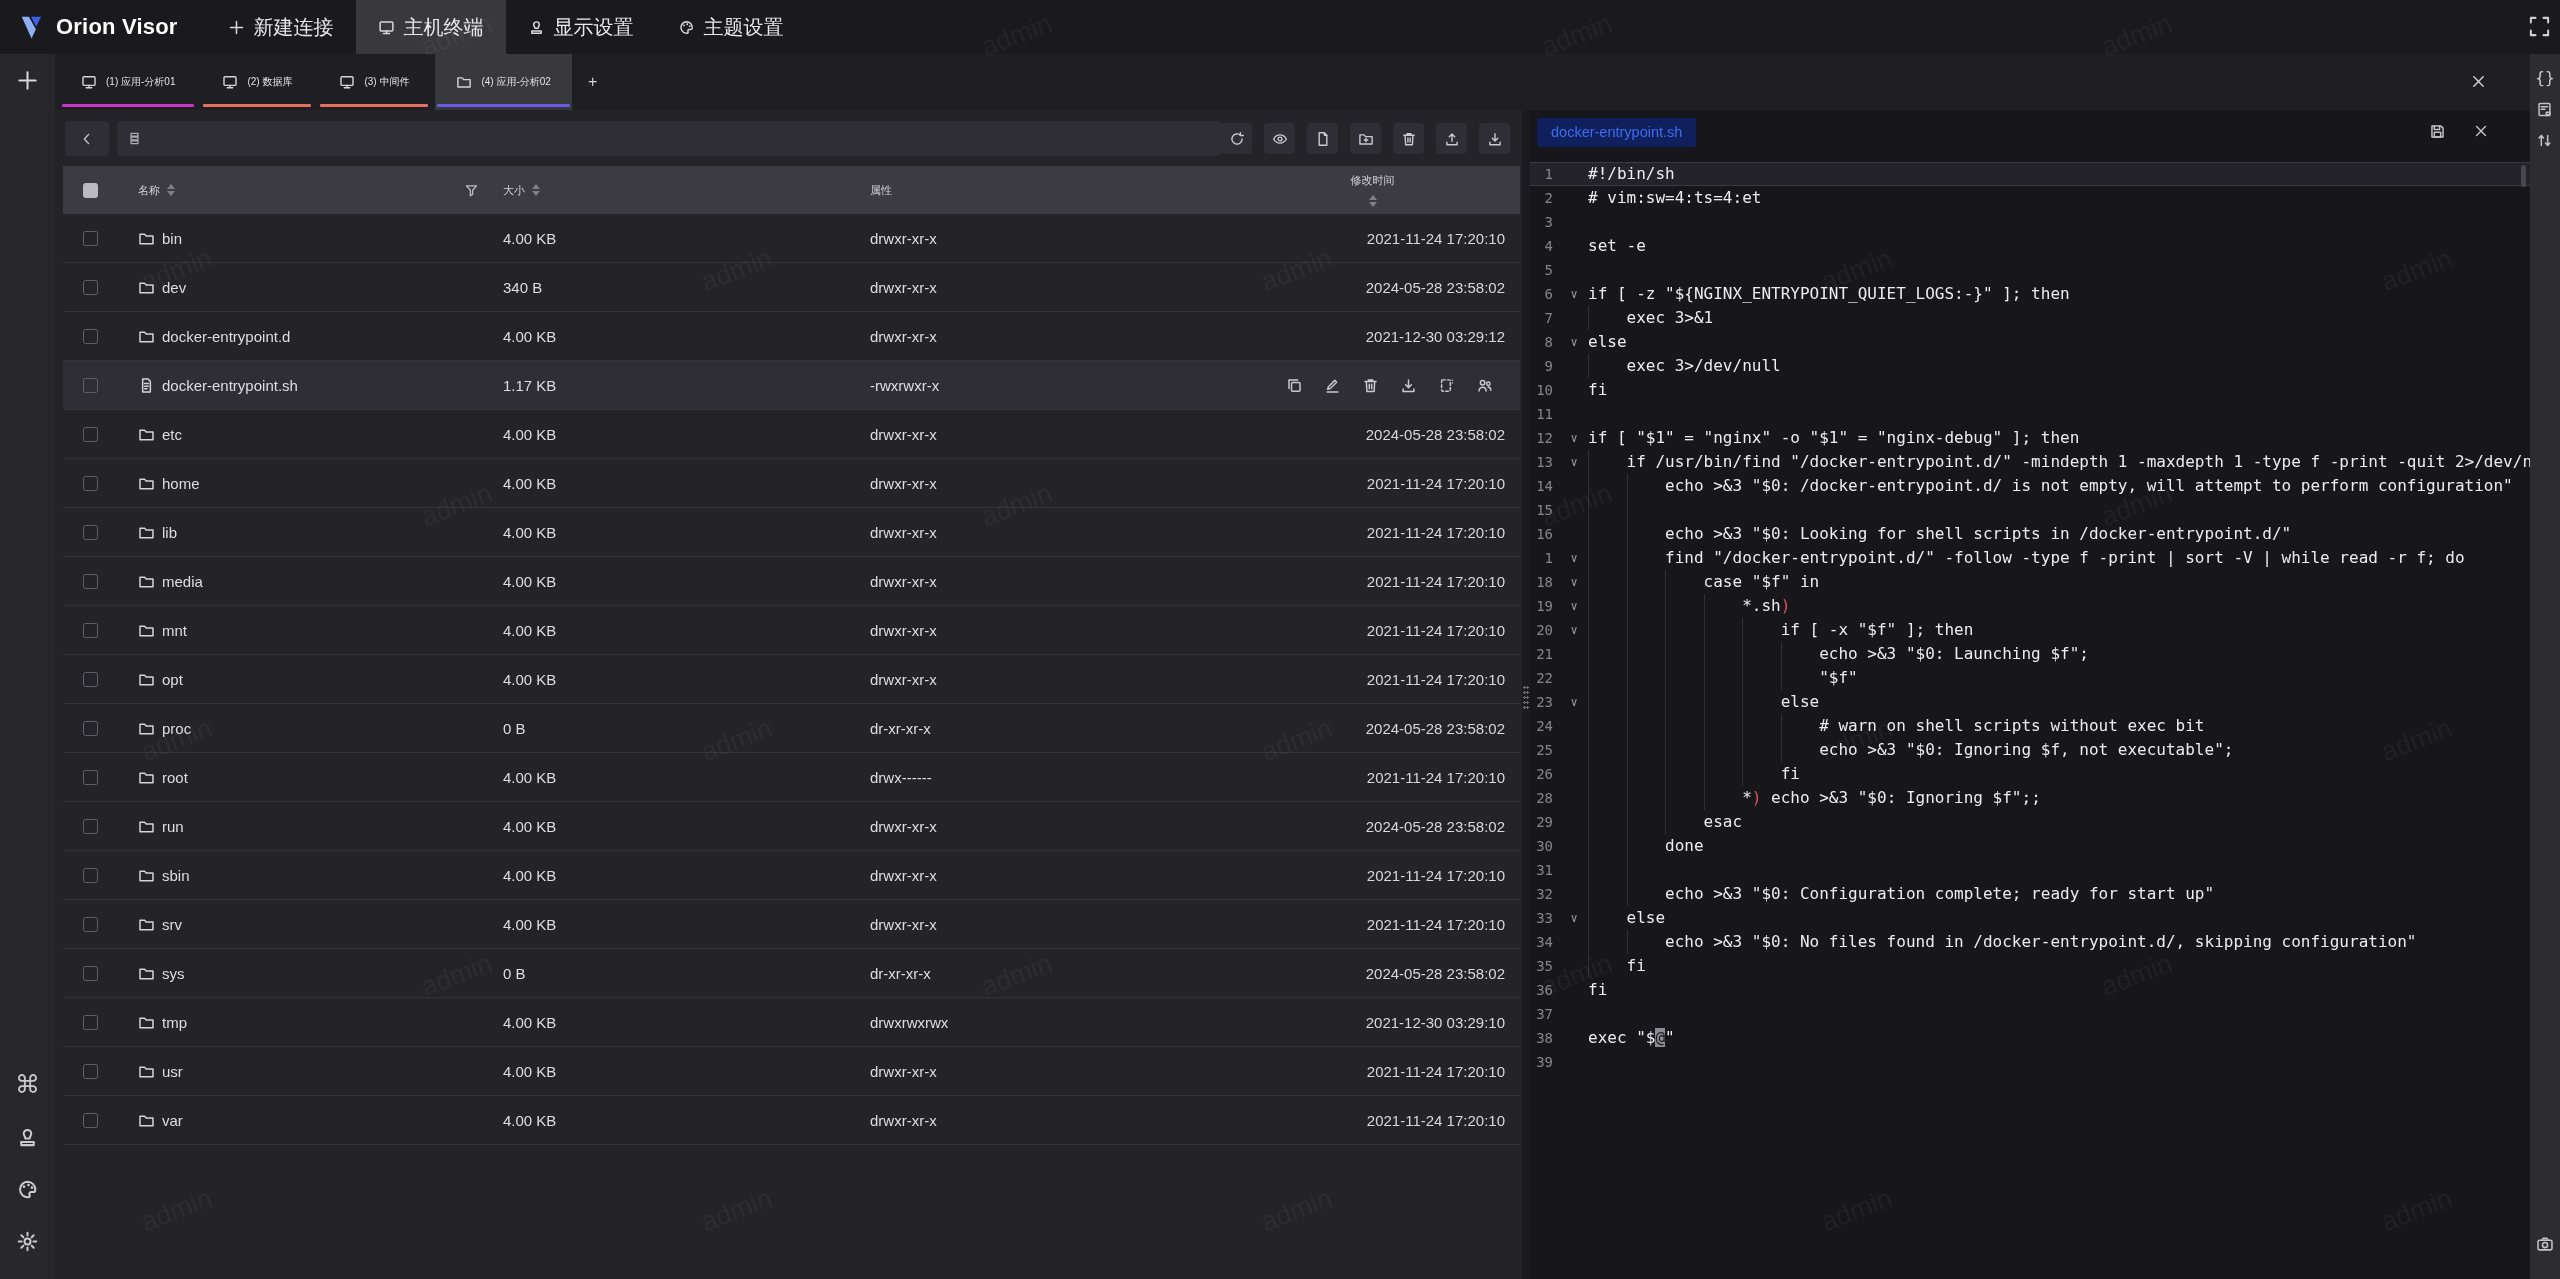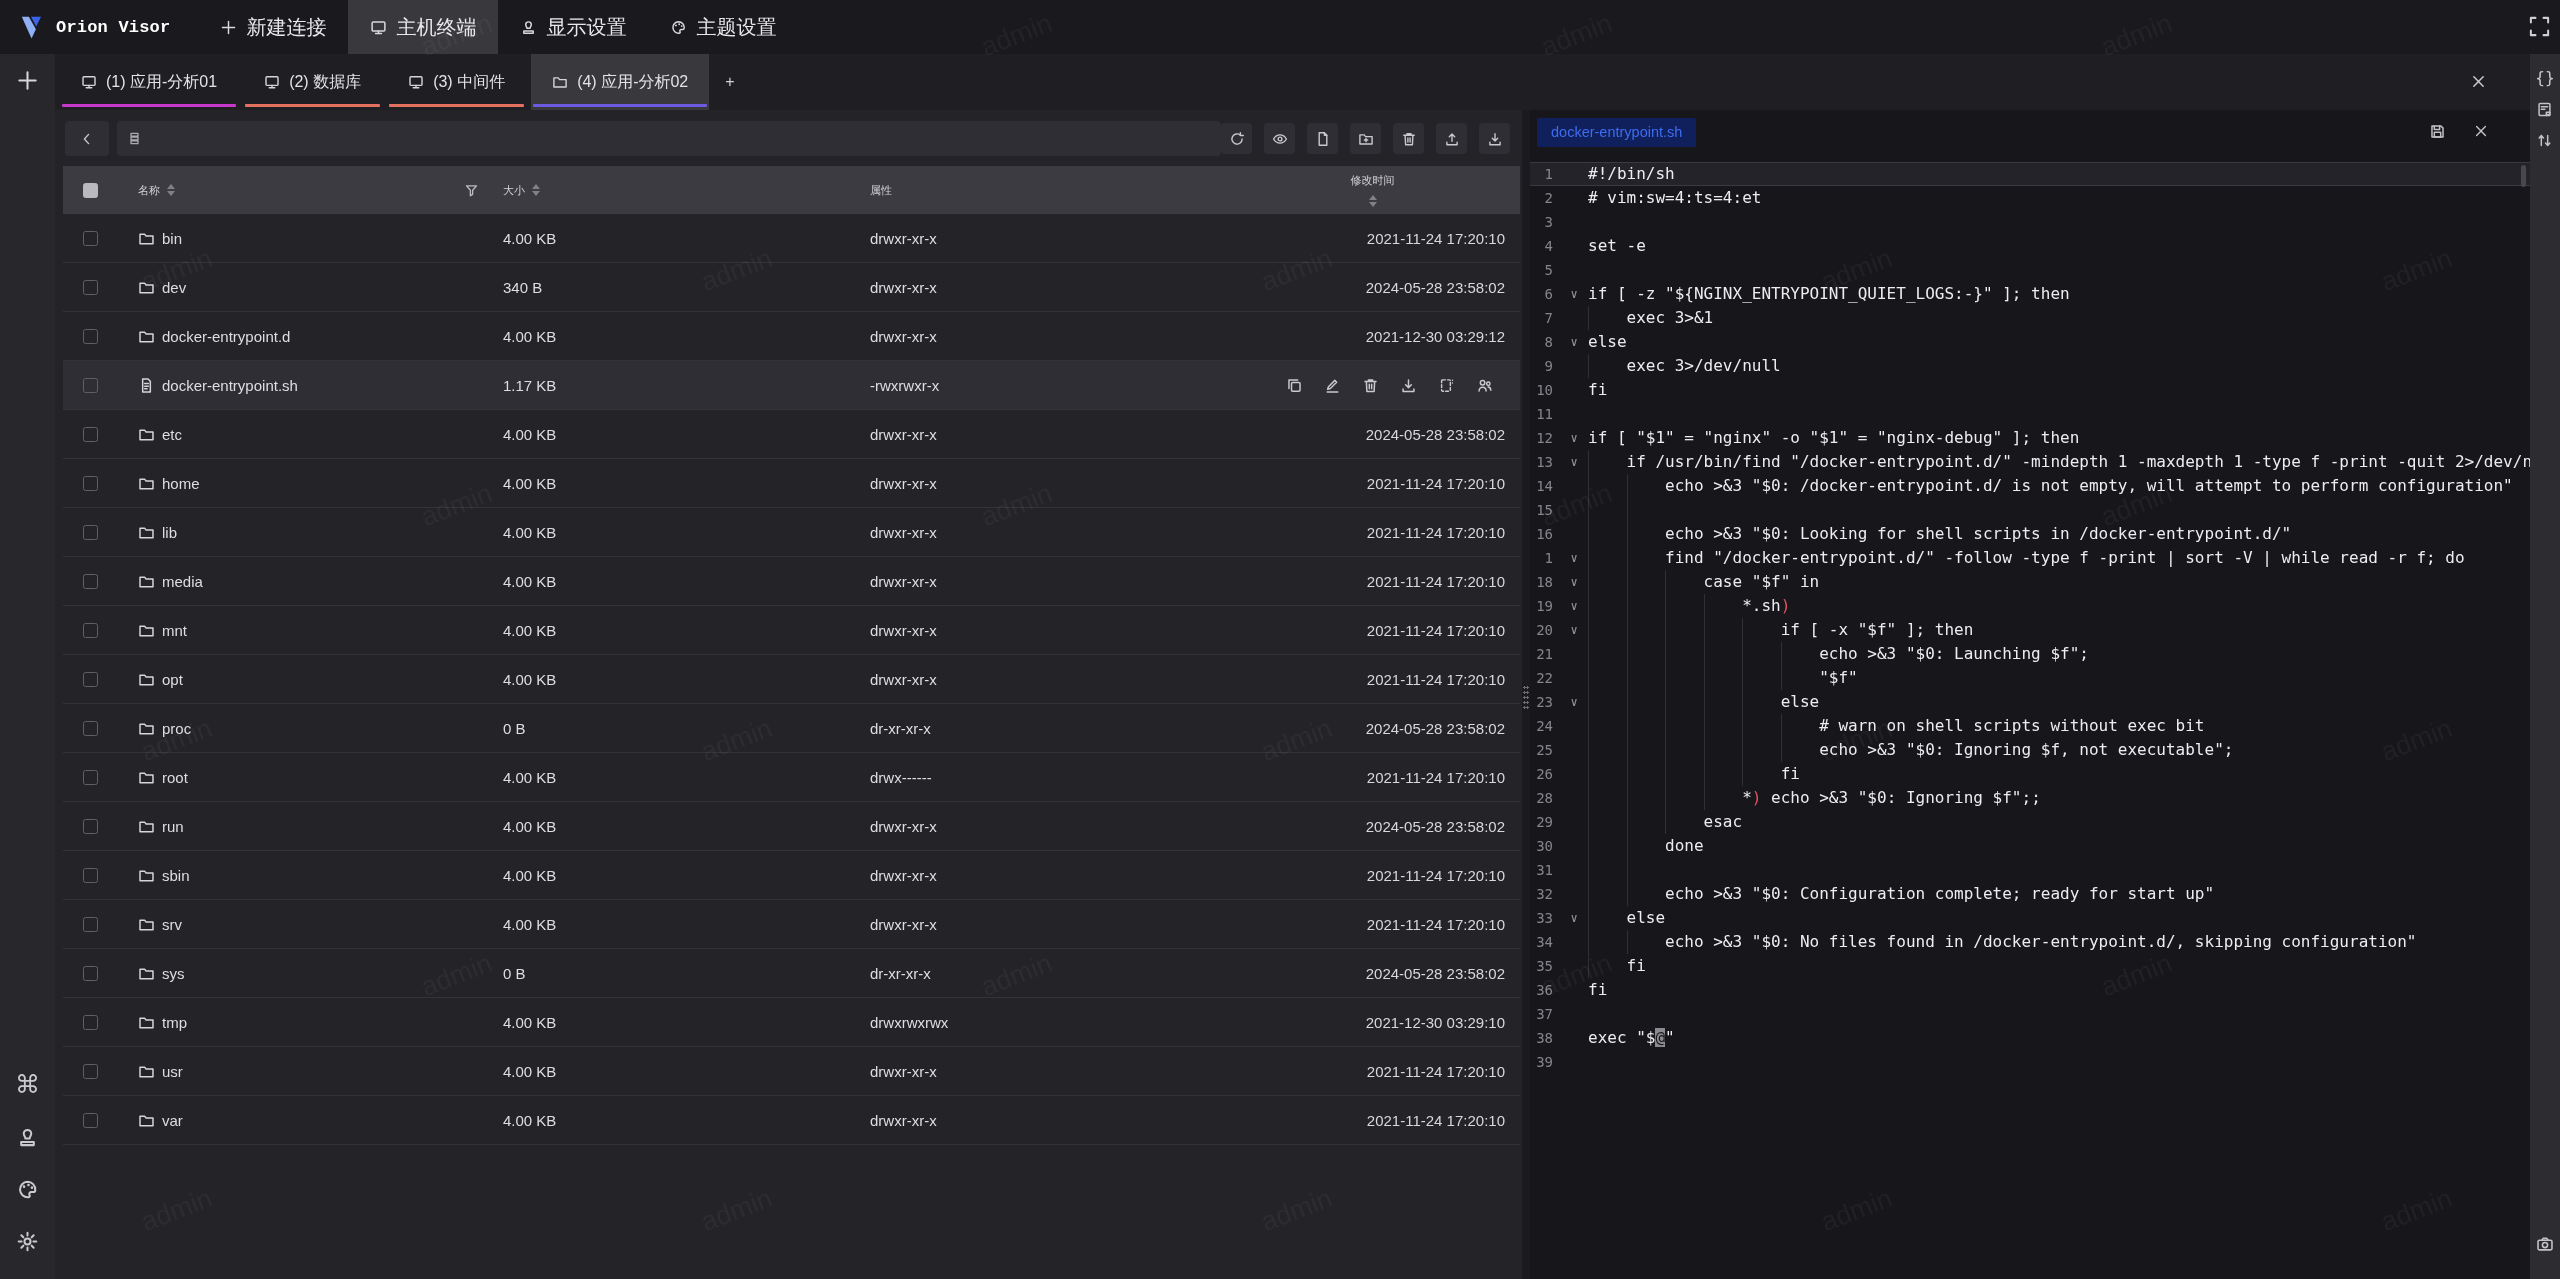--- a/index.html
+++ b/index.html
@@ -3,35 +3,35 @@
 <meta charset="utf-8">
 <style>
   * { margin:0; padding:0; box-sizing:border-box; }
   html,body { width:2560px; height:1279px; overflow:hidden; }
   body { position:relative; background:#1e1e22; font-family:"Liberation Sans", sans-serif; color:#e4e4e8; }
   svg { display:block; }
 
   
   .navbar { position:absolute; left:0; top:0; width:2560px; height:54px; background:#1a1a1e; display:flex; align-items:center; z-index:5; }
   .brand { display:flex; align-items:center; gap:10px; padding:0 28px 0 16px; }
-  .brand-name { font-size:17px; font-weight:bold; color:#ffffff; letter-spacing:.2px;font-family:Liberation Mono, monospace; }
+  .brand-name { font-size:22px; font-weight:bold; color:#ffffff; letter-spacing:.2px; }
   .nav-item { height:54px; display:flex; align-items:center; gap:9px; padding:0 22px; font-size:20px; color:#e8e8ec; cursor:pointer; }
   .nav-item.active { background:#38383d; }
   .nav-item .nicon { color:#d9d9dd; }
   .nav-fullscreen { position:absolute; right:9px; top:15px; color:#cfcfd3; cursor:pointer; }
 
   
   .sidebar { position:absolute; left:0; top:54px; width:55px; height:1225px; background:#28282c; z-index:4; }
   .sb-top { position:absolute; top:15px; left:0; width:55px; display:flex; justify-content:center; color:#d8d8db; }
   .sb-bottom { position:absolute; bottom:26px; left:0; width:55px; display:flex; flex-direction:column; align-items:center; gap:29px; color:#c9c9ce; }
   .sb-cmd { font-size:25px; line-height:24px; font-family:"DejaVu Sans", sans-serif; }
 
   
   .tabbar { position:absolute; left:55px; top:54px; width:2475px; height:56px; background:#1f1f23; display:flex; align-items:stretch; z-index:3; }
-  .tab { position:relative; display:flex; align-items:center; gap:9px; padding:0 21px; margin-left:5px; font-size:16px; color:#e3e3e7; cursor:pointer; white-space:nowrap; }
+  .tab { position:relative; display:flex; align-items:center; gap:9px; padding:0 21px; margin-left:5px; font-size:10px; color:#e3e3e7; cursor:pointer; white-space:nowrap; }
   .tab.active { background:#38383d; }
   .tab .underline { position:absolute; left:2px; right:2px; bottom:3px; height:3px; border-radius:1px; }
   .tab .ticon { color:#d6d6da; }
   .tab-add { display:flex; align-items:center; padding:0 16px; color:#d2d2d6; cursor:pointer; }
   .tabbar-close { position:absolute; right:43px; top:19px; color:#cdcdd1; cursor:pointer; }
 
   
   .main { position:absolute; left:55px; top:110px; width:1467px; height:1169px; background:#232328; }
   .fm-toolbar { position:relative; height:56px; }
   .back-btn { position:absolute; left:10px; top:11px; width:44px; height:35px; background:#2e2e34; border:none; border-radius:4px; display:flex; align-items:center; justify-content:center; color:#c6c6ca; cursor:pointer; }

